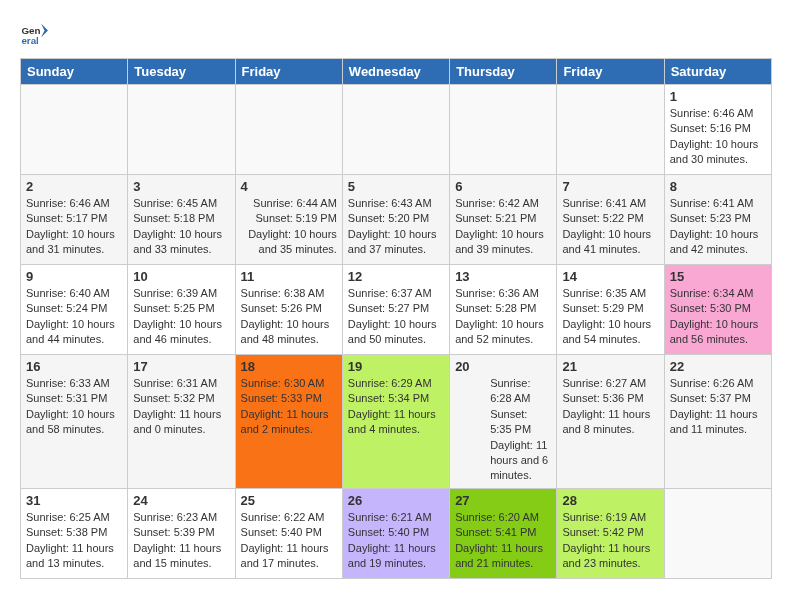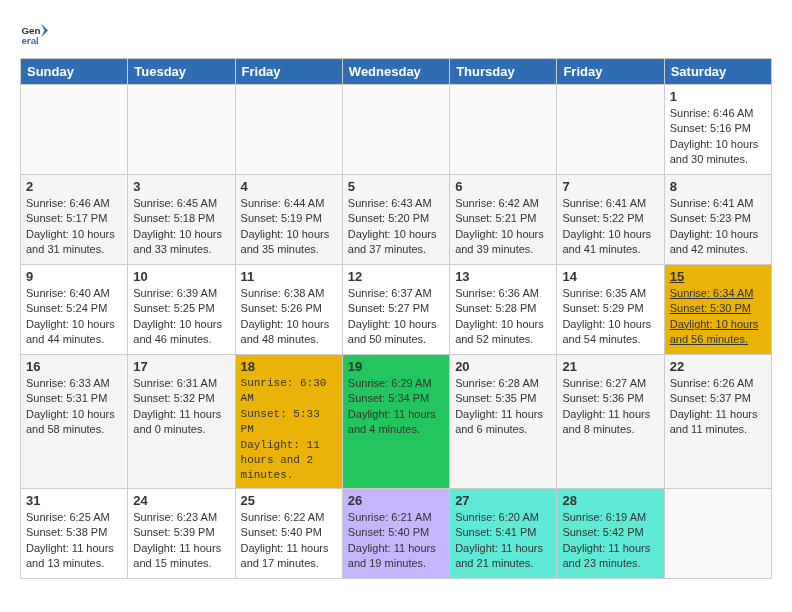--- a/index.html
+++ b/index.html
@@ -138,21 +138,21 @@
 Daylight: 10 hours and 31 minutes.</div>
         </td>
         <td style="background-color: rgb(245, 245, 245);">
           <span class="day-number">3</span>
           <div class="day-info" style="white-space: pre-line;">Sunrise: 6:45 AM
 Sunset: 5:18 PM
 Daylight: 10 hours and 33 minutes.</div>
         </td>
         <td style="background-color: rgb(245, 245, 245);">
           <span class="day-number">4</span>
-          <div class="day-info" style="white-space: pre-line;">Sunrise: 6:44 AM
+          <div class="day-info" style="white-space: pre-line; text-align: right;">Sunrise: 6:44 AM
 Sunset: 5:19 PM
 Daylight: 10 hours and 35 minutes.</div>
         </td>
         <td style="background-color: rgb(245, 245, 245);">
           <span class="day-number">5</span>
           <div class="day-info" style="white-space: pre-line;">Sunrise: 6:43 AM
 Sunset: 5:20 PM
 Daylight: 10 hours and 37 minutes.</div>
         </td>
         <td style="background-color: rgb(245, 245, 245);">
@@ -204,55 +204,55 @@
           <div class="day-info" style="white-space: pre-line;">Sunrise: 6:36 AM
 Sunset: 5:28 PM
 Daylight: 10 hours and 52 minutes.</div>
         </td>
         <td style="background-color: rgb(255, 255, 255);">
           <span class="day-number">14</span>
           <div class="day-info" style="white-space: pre-line;">Sunrise: 6:35 AM
 Sunset: 5:29 PM
 Daylight: 10 hours and 54 minutes.</div>
         </td>
-        <td style="background-color: #eab308; text-decoration: underline;">
+        <td style="background-color: #f9a8d4;">
           <span class="day-number">15</span>
           <div class="day-info" style="white-space: pre-line;">Sunrise: 6:34 AM
 Sunset: 5:30 PM
 Daylight: 10 hours and 56 minutes.</div>
         </td>
       </tr>
       <tr>
         <td style="background-color: rgb(245, 245, 245);">
           <span class="day-number">16</span>
           <div class="day-info" style="white-space: pre-line;">Sunrise: 6:33 AM
 Sunset: 5:31 PM
 Daylight: 10 hours and 58 minutes.</div>
         </td>
         <td style="background-color: rgb(245, 245, 245);">
           <span class="day-number">17</span>
           <div class="day-info" style="white-space: pre-line;">Sunrise: 6:31 AM
 Sunset: 5:32 PM
 Daylight: 11 hours and 0 minutes.</div>
         </td>
-        <td style="background-color: #eab308;">
+        <td style="background-color: #f97316;">
           <span class="day-number">18</span>
-          <div class="day-info" style="white-space: pre-line; font-family: Liberation Mono, monospace;">Sunrise: 6:30 AM
+          <div class="day-info" style="white-space: pre-line;">Sunrise: 6:30 AM
 Sunset: 5:33 PM
 Daylight: 11 hours and 2 minutes.</div>
         </td>
-        <td style="background-color: #22c55e;">
+        <td style="background-color: #bef264;">
           <span class="day-number">19</span>
           <div class="day-info" style="white-space: pre-line;">Sunrise: 6:29 AM
 Sunset: 5:34 PM
 Daylight: 11 hours and 4 minutes.</div>
         </td>
         <td style="background-color: rgb(245, 245, 245);">
           <span class="day-number">20</span>
-          <div class="day-info" style="white-space: pre-line;">Sunrise: 6:28 AM
+          <div class="day-info" style="white-space: pre-line; margin-left: 35px;">Sunrise: 6:28 AM
 Sunset: 5:35 PM
 Daylight: 11 hours and 6 minutes.</div>
         </td>
         <td style="background-color: rgb(245, 245, 245);">
           <span class="day-number">21</span>
           <div class="day-info" style="white-space: pre-line;">Sunrise: 6:27 AM
 Sunset: 5:36 PM
 Daylight: 11 hours and 8 minutes.</div>
         </td>
         <td style="background-color: rgb(245, 245, 245); margin-left: 18px;">
@@ -280,27 +280,27 @@
           <div class="day-info" style="white-space: pre-line;">Sunrise: 6:22 AM
 Sunset: 5:40 PM
 Daylight: 11 hours and 17 minutes.</div>
         </td>
         <td style="background-color: #c4b5fd;">
           <span class="day-number">26</span>
           <div class="day-info" style="white-space: pre-line;">Sunrise: 6:21 AM
 Sunset: 5:40 PM
 Daylight: 11 hours and 19 minutes.</div>
         </td>
-        <td style="background-color: #5eead4;">
+        <td style="background-color: #84cc16;">
           <span class="day-number">27</span>
           <div class="day-info" style="white-space: pre-line;">Sunrise: 6:20 AM
 Sunset: 5:41 PM
 Daylight: 11 hours and 21 minutes.</div>
         </td>
-        <td style="background-color: #5eead4;">
+        <td style="background-color: #bef264;">
           <span class="day-number">28</span>
           <div class="day-info" style="white-space: pre-line;">Sunrise: 6:19 AM
 Sunset: 5:42 PM
 Daylight: 11 hours and 23 minutes.</div>
         </td>
         <td class="empty-cell" style="background-color: rgb(249, 249, 249);"></td>
       </tr>
     </tbody>
 </table>
 

